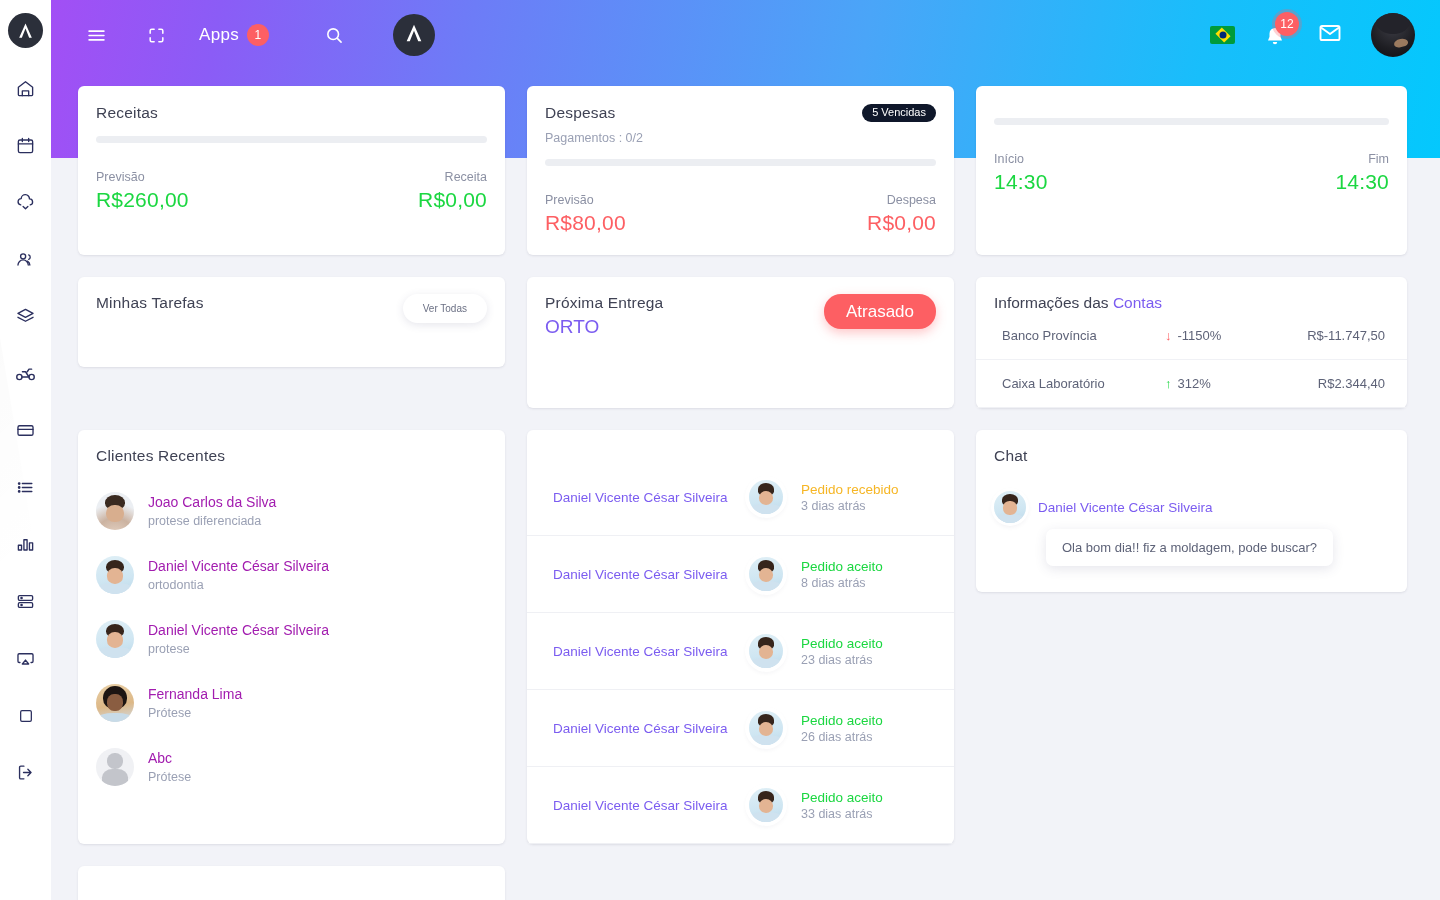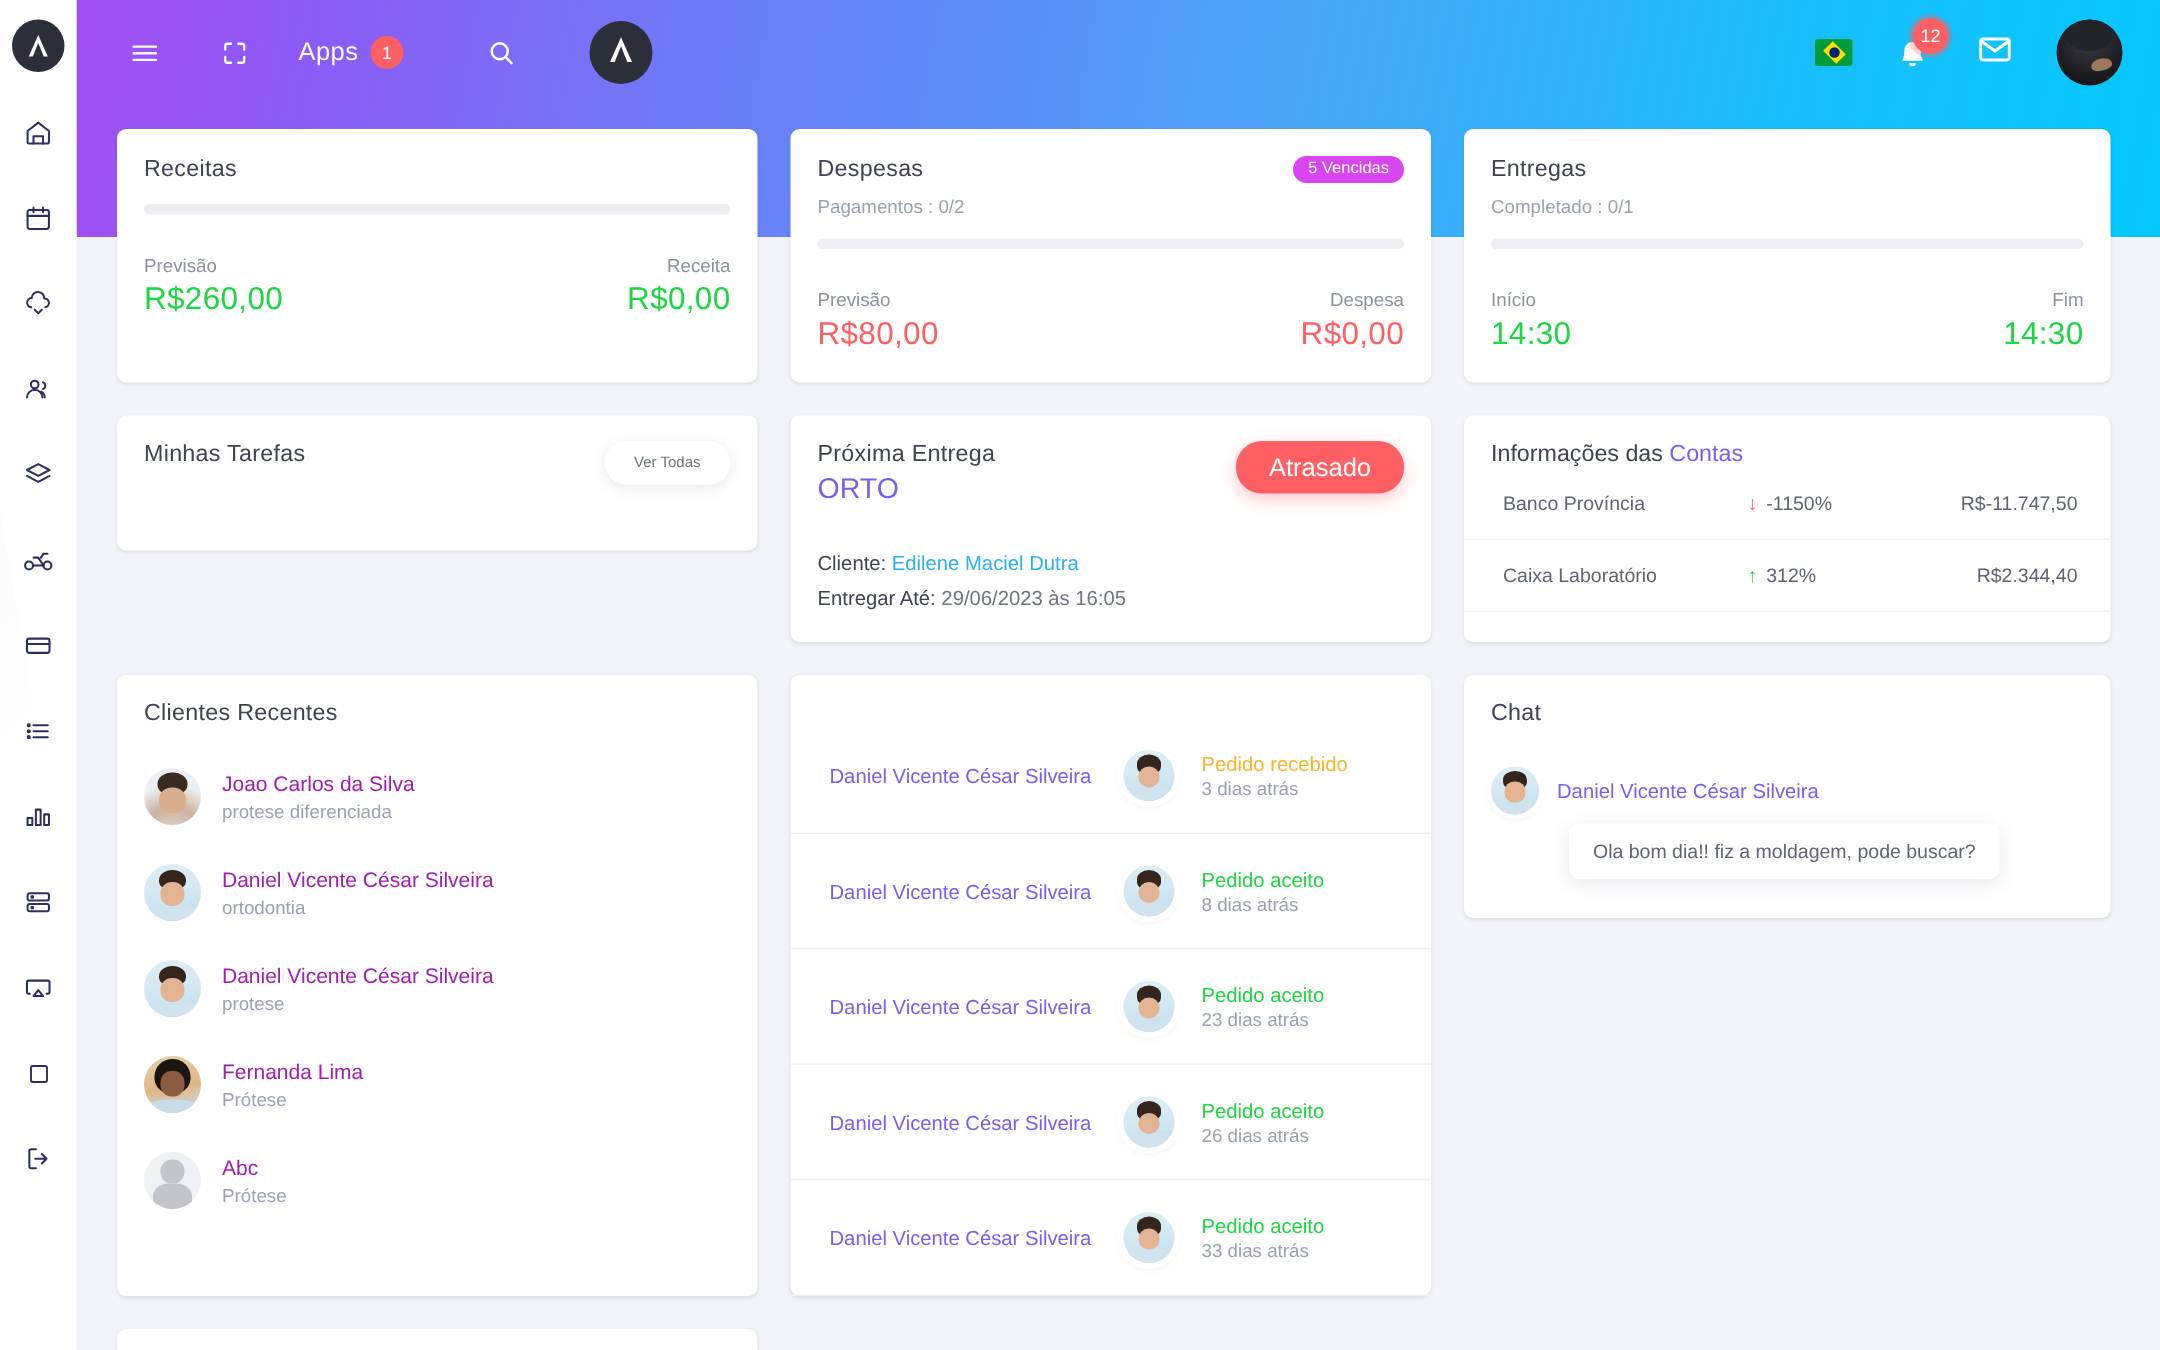--- a/index.html
+++ b/index.html
@@ -143,21 +143,21 @@
   }
   .card-title {
     font-size: 15.5px; color: #3f4254; letter-spacing: .2px;
   }
 
   
   .stat { padding: 18px 18px 20px 18px; }
   .stat-head { display: flex; align-items: flex-start; justify-content: space-between; }
   .stat-sub { font-size: 12.5px; color: #9aa0b4; margin-top: 9px; }
   .badge-red {
-    background: #d946ef; color: #fff; font-size: 11px; border-radius: 11px;
+    background: #0f172a; color: #fff; font-size: 11px; border-radius: 11px;
     padding: 3px 10px 4px 10px; line-height: 1; white-space: nowrap;
   }
   .progress {
     height: 7px; border-radius: 4px; background: #eceef2; margin-top: 14px; position: relative;
   }
   .progress > i { display: block; height: 100%; border-radius: 4px; background: #e3e6ec; width: 0%; }
   .stat-foot {
     display: flex; justify-content: space-between; align-items: flex-end; margin-top: 27px;
   }
   .sf-col { display: flex; flex-direction: column; }
@@ -514,26 +514,20 @@
             <span class="sf-value red">R$80,00</span>
           </div>
           <div class="sf-col right">
             <span class="sf-label">Despesa</span>
             <span class="sf-value red">R$0,00</span>
           </div>
         </div>
       </div>
 
       <div class="card stat">
-        <div class="stat-head">
-          <div>
-            <div class="card-title">Entregas</div>
-            <div class="stat-sub">Completado : 0/1</div>
-          </div>
-        </div>
         <div class="progress">
             <i></i>
           </div>
         <div class="stat-foot">
           <div class="sf-col">
             <span class="sf-label">Início</span>
             <span class="sf-value green">14:30</span>
           </div>
           <div class="sf-col right">
             <span class="sf-label">Fim</span>
@@ -549,30 +543,20 @@
         </div>
       </div>
 
       <div class="card nd">
         <div class="nd-head">
           <div>
             <div class="card-title">Próxima Entrega</div>
             <div class="nd-code">ORTO</div>
           </div>
           <span class="badge-late">Atrasado</span>
-        </div>
-        <div class="nd-rows">
-          <div class="nd-row">
-            <span>Cliente:</span>
-            <span class="lnk-cyan">Edilene Maciel Dutra</span>
-          </div>
-          <div class="nd-row">
-            <span>Entregar Até:</span>
-            <span class="lnk-grey">29/06/2023 às 16:05</span>
-          </div>
         </div>
       </div>
 
       <div class="card contas">
         <div class="contas-head">
           <span>Informações das</span>
           <span class="hl">Contas</span>
         </div>
         <div class="conta-row">
           <span>Banco Província</span>

